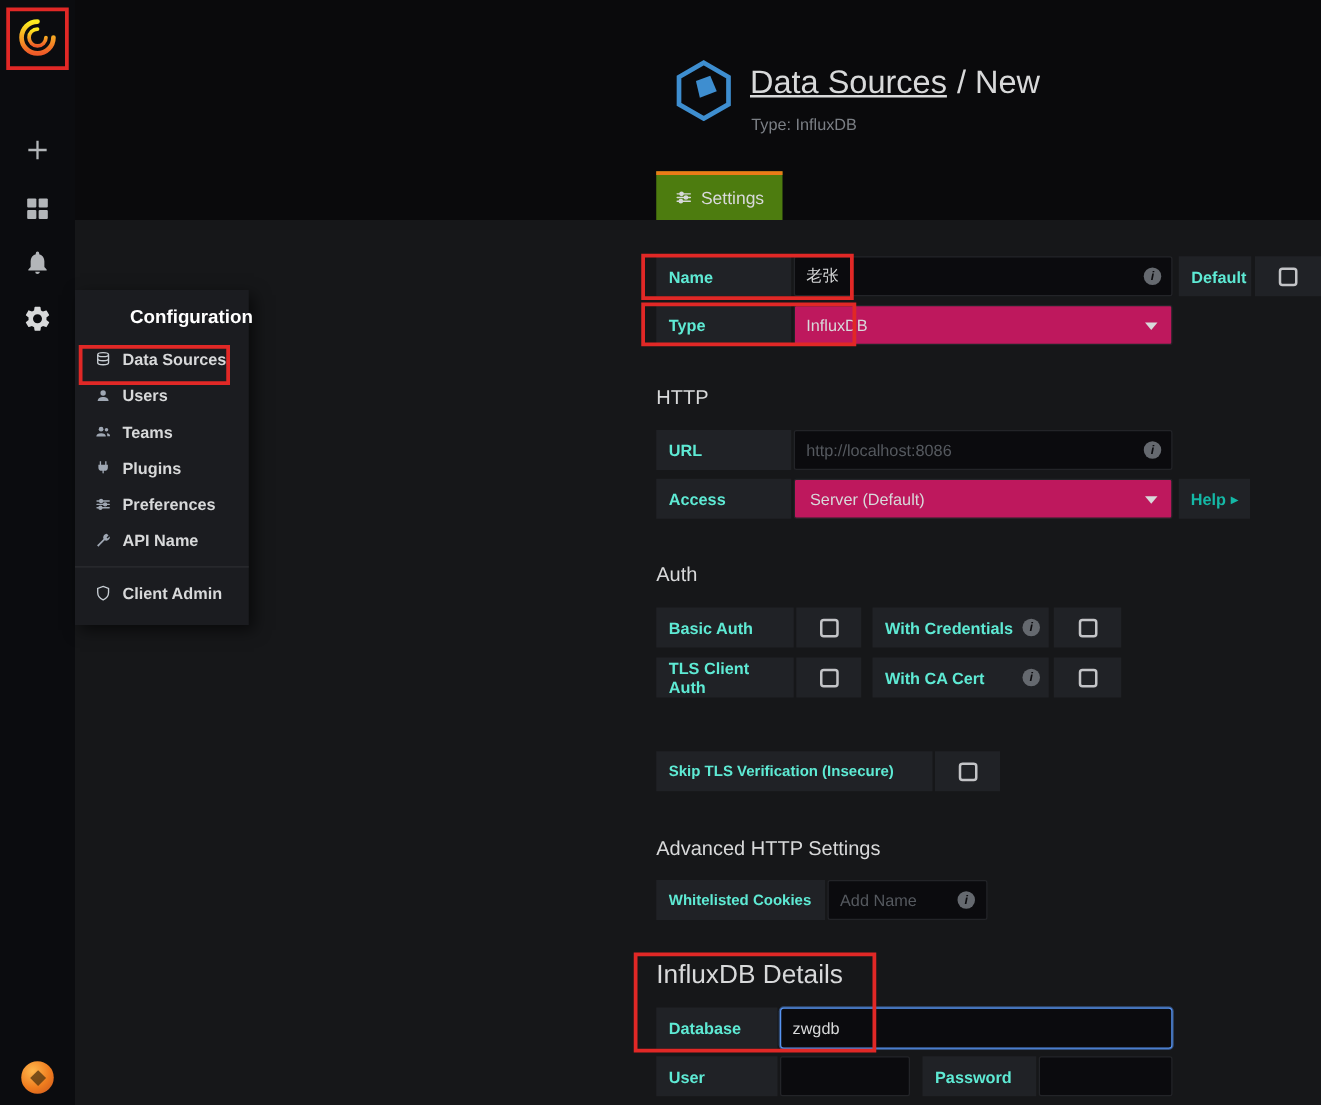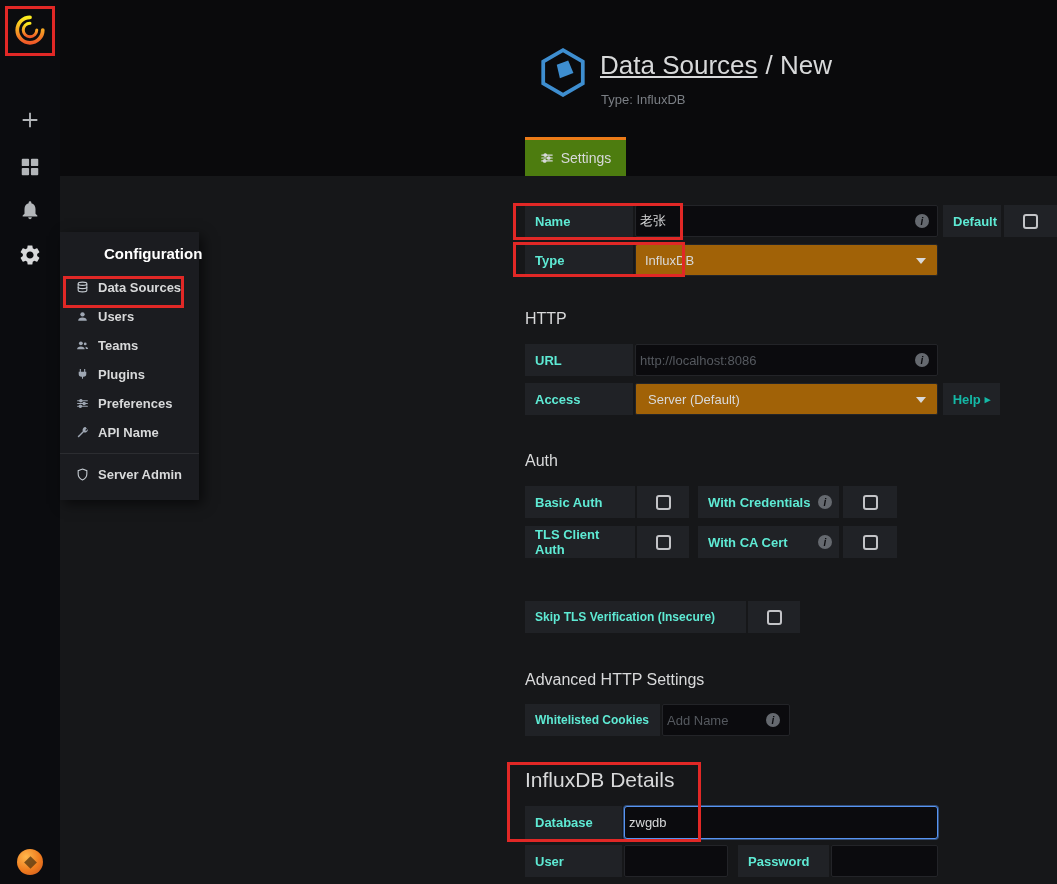--- a/index.html
+++ b/index.html
@@ -33,23 +33,23 @@
 
   
   .tab { position:absolute; left:525px; top:137px; width:101px; height:39px; background:#4d7c0f;
          border-top:3px solid #eb7b18; display:flex; align-items:center; justify-content:center; gap:7px;
          color:#d8d9da; font-size:14px; font-weight:500; cursor:pointer; }
 
   
   .lbl { position:absolute; height:32px; background:#202226; color:#5eead4; font-size:13px; font-weight:700;
          display:flex; align-items:center; padding:0 10px; }
   .inp { position:absolute; height:32px; background:#0b0b0e; border:1px solid #232428; color:#d8d9da;
-         font-size:13px; padding:0 28px 0 4px; font-family:"Liberation Sans",sans-serif; border-radius:2px; }
+         font-size:13px; padding:0 28px 0 9px; font-family:"Liberation Sans",sans-serif; border-radius:2px; }
   .inp::placeholder { color:#55595f; }
-  .sel { position:absolute; height:32px; background:#a16207; border:1px solid #232428; color:#d8d9da;
+  .sel { position:absolute; height:32px; background:#be185d; border:1px solid #232428; color:#d8d9da;
          font-size:13px; display:flex; align-items:center; padding:0 9px; cursor:pointer; border-radius:2px; }
   .caret-down { position:absolute; right:11px; top:13px; width:0; height:0;
                 border-left:5px solid transparent; border-right:5px solid transparent; border-top:6px solid #d8d9da; }
   .info { position:absolute; width:14px; height:14px; border-radius:50%; background:#65696f; color:#0b0b0e;
           font-size:10px; font-weight:700; display:flex; align-items:center; justify-content:center; font-style:italic; }
   .cb-panel { position:absolute; height:32px; background:#202226; display:flex; align-items:center; justify-content:center; cursor:pointer; }
   .cb { width:15px; height:15px; border:2px solid #c3c4c7; border-radius:3px; background:transparent; }
   .heading { position:absolute; color:#d8d9da; font-size:16px; font-weight:400; }
 
   .focused { border:1px solid #5794f2 !important; box-shadow:0 0 0 1px rgba(87,148,242,.45); border-radius:3px; }
@@ -164,21 +164,21 @@
       <svg viewBox="0 0 24 24" width="13" height="13" fill="#9fa7b3">
         <path d="M22 6.5a5.5 5.5 0 0 1-7.7 5L7 18.8 5 21l-2-2 2.2-2 7.3-7.3A5.5 5.5 0 0 1 17.5 2L20 4.5l-3 3L18.5 9l3-3z"></path>
       </svg>
       <span>API Name</span>
     </div>
     <div class="menu-divider"></div>
     <div class="menu-item">
       <svg viewBox="0 0 24 24" width="13" height="13" fill="none" stroke="#c7cdd3" stroke-width="2">
         <path d="M12 2l8 3v6c0 5-3.5 9-8 11-4.5-2-8-6-8-11V5z"></path>
       </svg>
-      <span>Server Admin</span>
+      <span>Client Admin</span>
     </div>
   </div>
 
   <div class="page-logo">
     <svg viewBox="0 0 24 24" width="50" height="50">
       <path d="M12 1.5 L21.5 7 V17.5 L12 23 L2.5 17.5 V7 Z" fill="none" stroke="#3e8ed0" stroke-width="1.8"></path>
       <path d="M9 8.5 L14.5 6.5 L17 12.5 L10.5 15 Z" fill="#3e8ed0"></path>
     </svg>
   </div>
   <div class="page-title">

